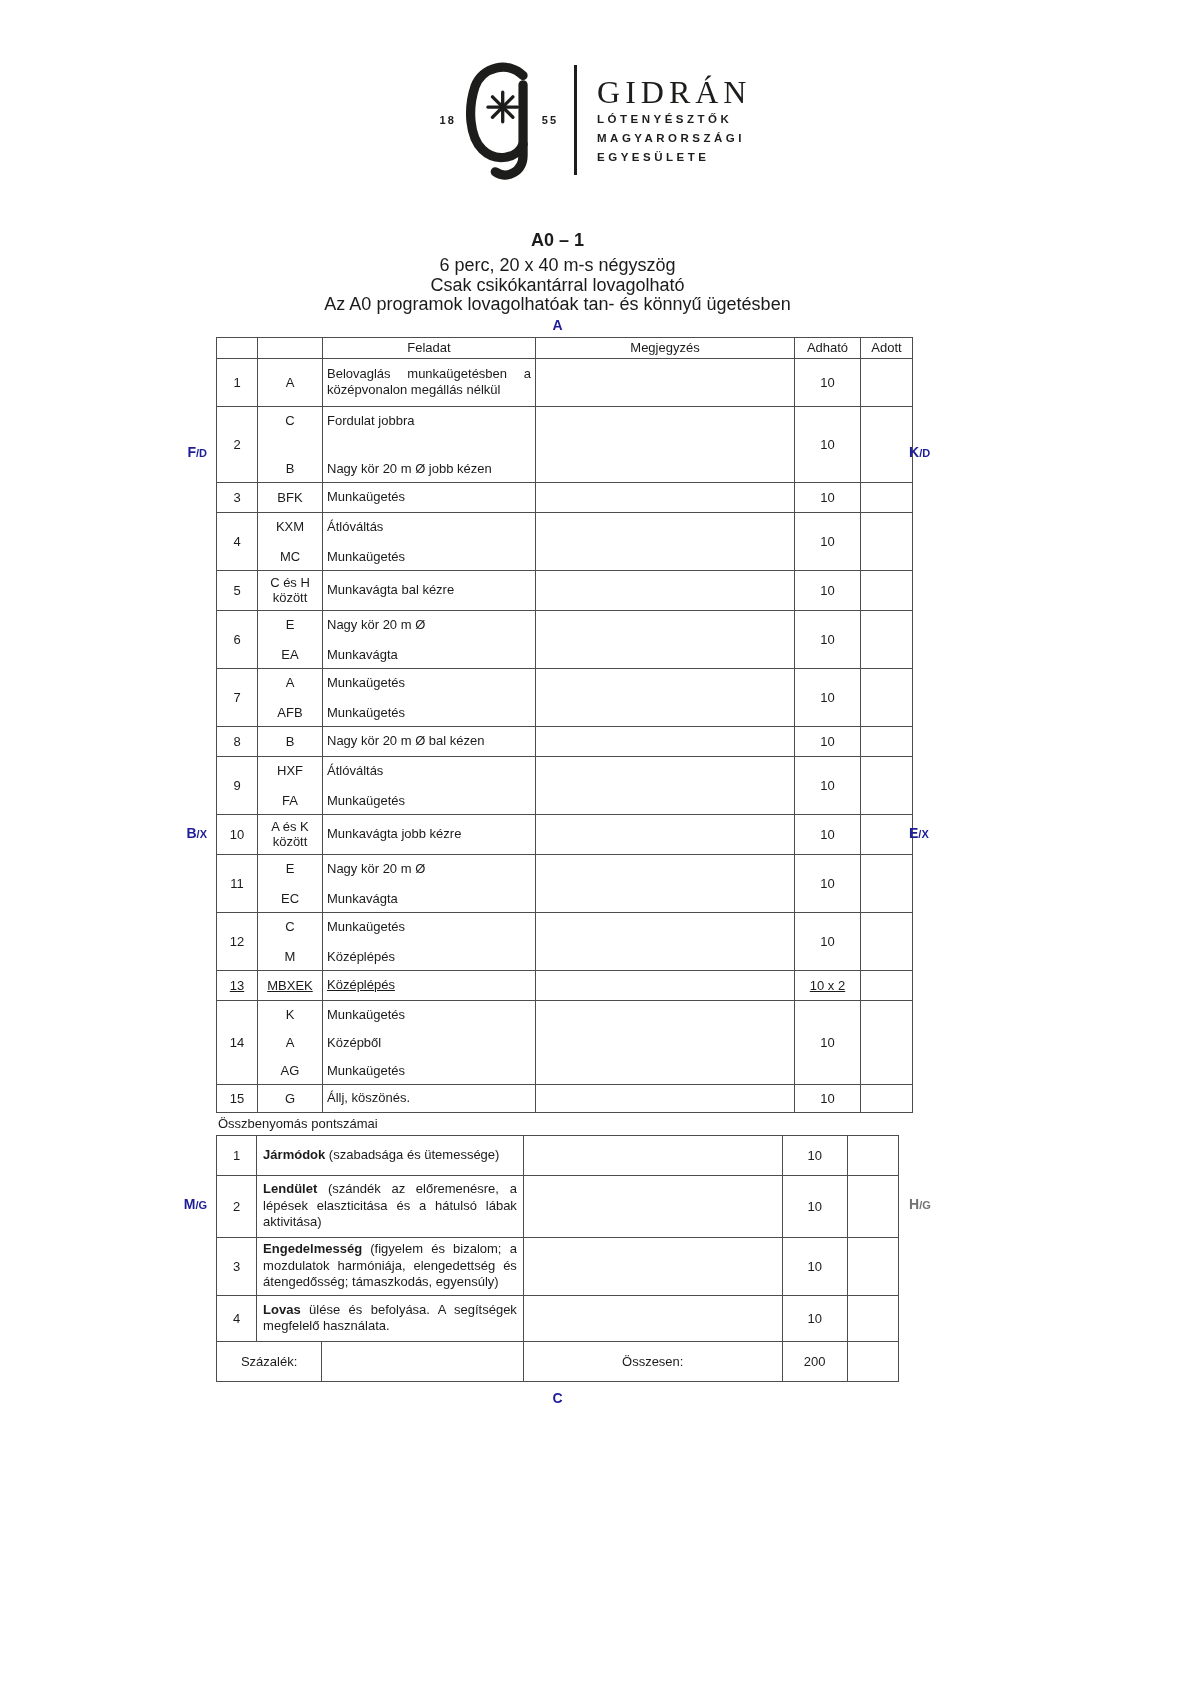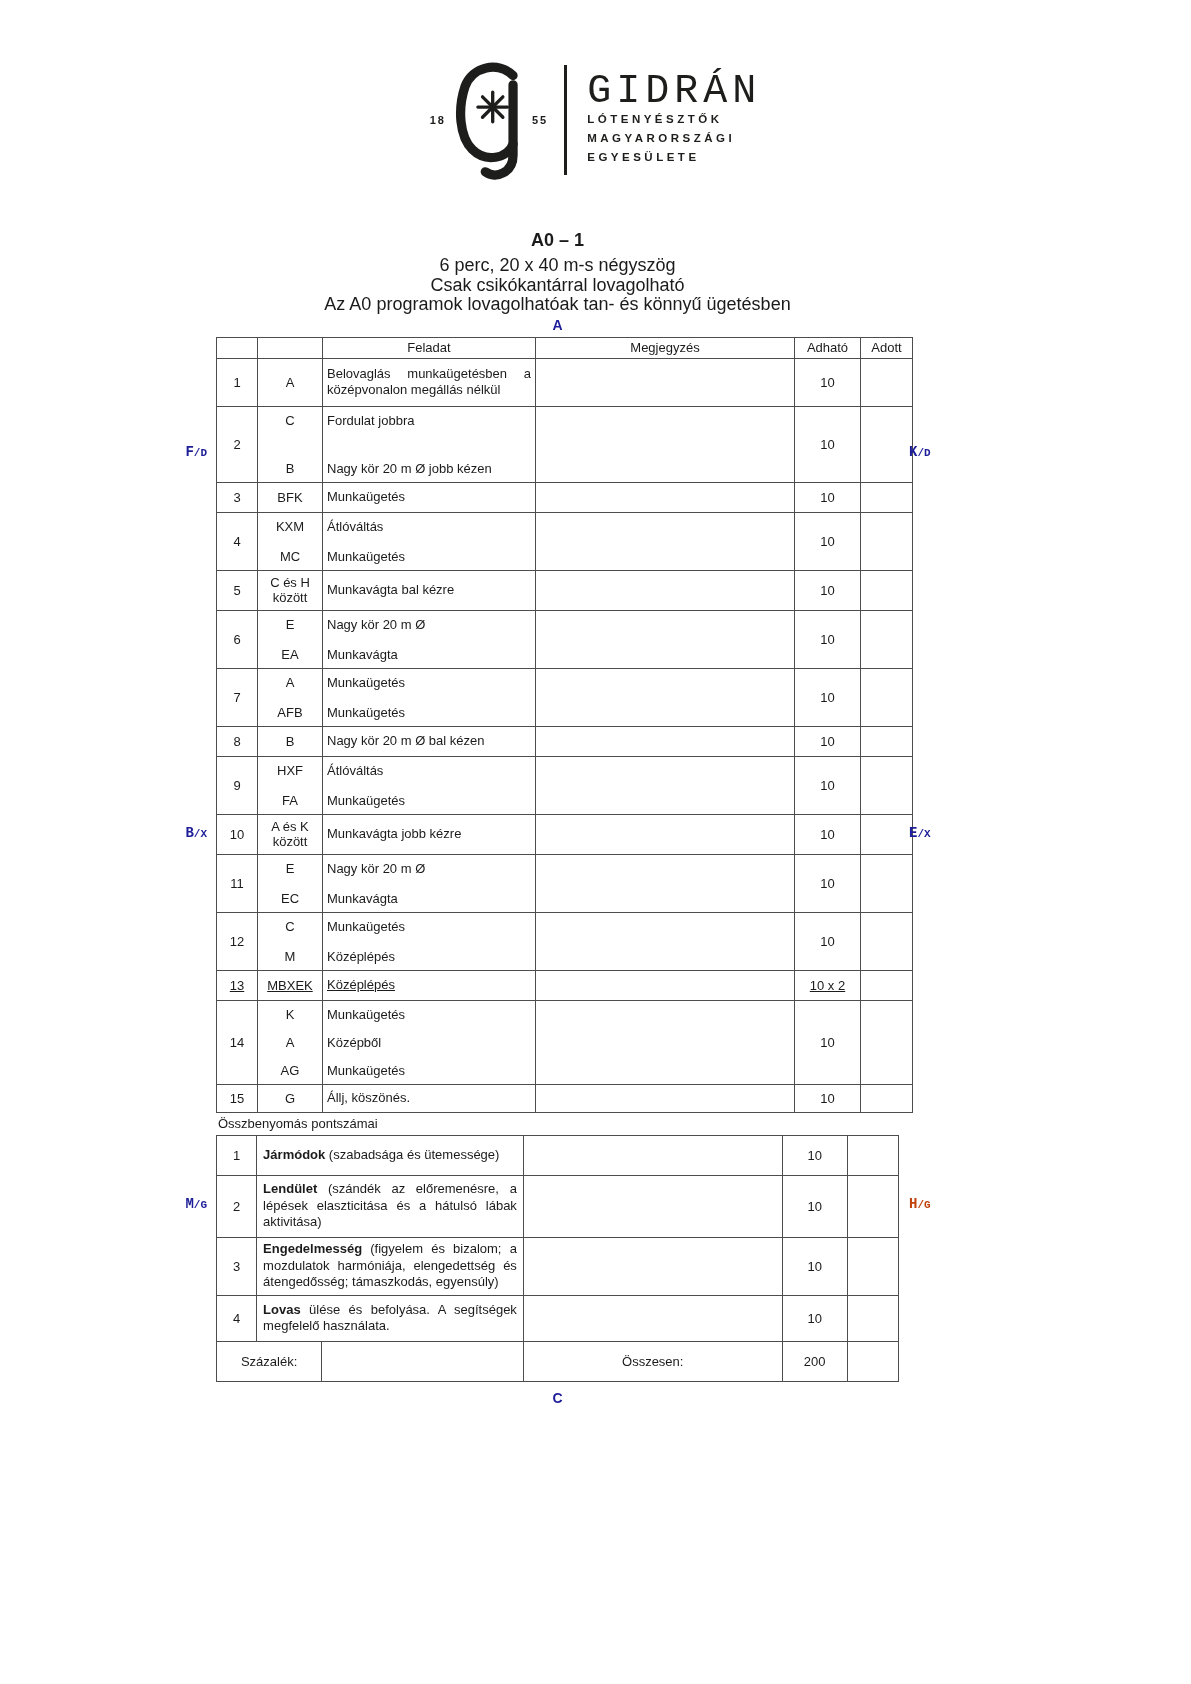--- a/index.html
+++ b/index.html
@@ -8,21 +8,21 @@
     font-family:"Liberation Sans","DejaVu Sans",sans-serif;color:#1b1b1b;overflow:hidden;
   }
   
   .logo{position:absolute;top:56px;left:0;width:100%;display:flex;justify-content:center;align-items:center;}
   .logo-mark{display:flex;align-items:center;}
   .logo-year{font-size:11px;letter-spacing:2px;font-weight:bold;color:#1d1d1b;}
   .logo-year.l{margin-right:6px;}
   .logo-year.r{margin-left:6px;}
   .logo-divider{width:3px;height:110px;background:#1d1d1b;margin:0 20px 0 16px;}
   .logo-text{display:flex;flex-direction:column;justify-content:center;}
-  .logo-name{font-family:Liberation Mono, monospace;font-size:40px;letter-spacing:5px;color:#1d1d1b;line-height:32px;}
+  .logo-name{font-family:Liberation Serif, serif;font-size:32px;letter-spacing:5px;color:#1d1d1b;line-height:32px;}
   .logo-sub{font-size:11.5px;letter-spacing:3.5px;font-weight:bold;color:#1d1d1b;line-height:15px;margin-top:4px;}
   
   .doc-content{position:absolute;left:216px;top:230px;width:683px;}
   .doc-title{text-align:center;font-size:18px;font-weight:bold;height:26px;}
   .doc-sub{text-align:center;font-size:18px;line-height:19.5px;}
   .marker-top,.marker-bottom{text-align:center;font-size:14px;font-weight:bold;height:18px;margin-top:2px;}
   .marker-bottom{margin-top:8px;}
   
   .tables-wrap{position:relative;margin-top:2px;}
   table{border-collapse:collapse;width:683px;table-layout:fixed;}
@@ -64,21 +64,21 @@
   .o-note{width:258px;}
   .o-adhato{width:65px;text-align:center;}
   .o-adott{width:51px;text-align:center;}
   .t-overall tbody tr:nth-child(1){height:40px;}
   .t-overall tbody tr:nth-child(2){height:62px;}
   .t-overall tbody tr:nth-child(3){height:58px;}
   .t-overall tbody tr:nth-child(4){height:46px;}
   .t-overall tr.summary{height:40px;}
   .summary td{text-align:center;}
   
-  .arena-marker{position:absolute;white-space:nowrap;transform:translateY(-50%);font-family:Liberation Mono, monospace;}
+  .arena-marker{position:absolute;white-space:nowrap;transform:translateY(-50%);}
   .arena-marker.mleft{right:calc(100% + 9px);text-align:right;}
   .arena-marker.mright{left:calc(100% + 10px);text-align:left;}
   .mk-big{font-size:14px;font-weight:bold;}
   .mk-small{font-size:11px;font-weight:bold;}
 </style>
 </head>
 <body>
 
 <div class="sheet">
 
@@ -124,21 +124,21 @@
       </div>
       <div class="arena-marker mleft" style="top: 867px; color: rgb(29, 29, 153);">
         <span class="mk-big">M</span><span class="mk-small">/G</span>
       </div>
       <div class="arena-marker mright" style="top: 115px; color: rgb(29, 29, 153);">
         <span class="mk-big">K</span><span class="mk-small">/D</span>
       </div>
       <div class="arena-marker mright" style="top: 496px; color: rgb(29, 29, 153);">
         <span class="mk-big">E</span><span class="mk-small">/X</span>
       </div>
-      <div class="arena-marker mright" style="top: 867px; color: #c2410c;">
+      <div class="arena-marker mright" style="top: 867px; color: #737373;">
         <span class="mk-big">H</span><span class="mk-small">/G</span>
       </div>
 
       <table class="t-main">
         <thead>
           <tr>
             <th class="c-num"></th>
             <th class="c-letter"></th>
             <th class="c-task">Feladat</th>
             <th class="c-note">Megjegyzés</th>

